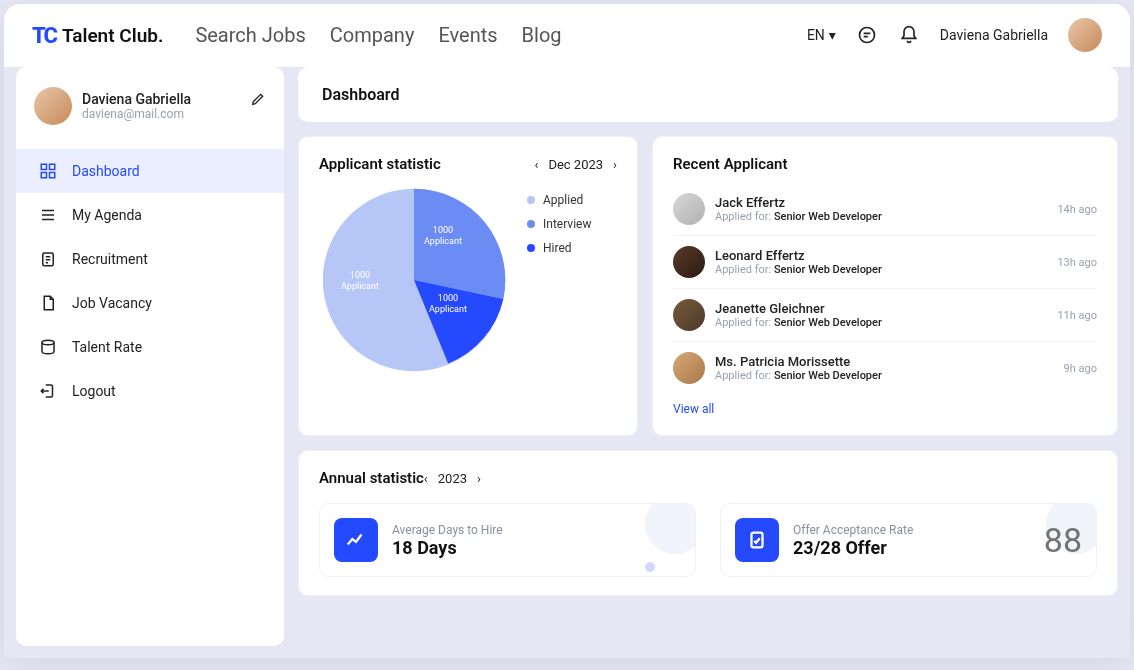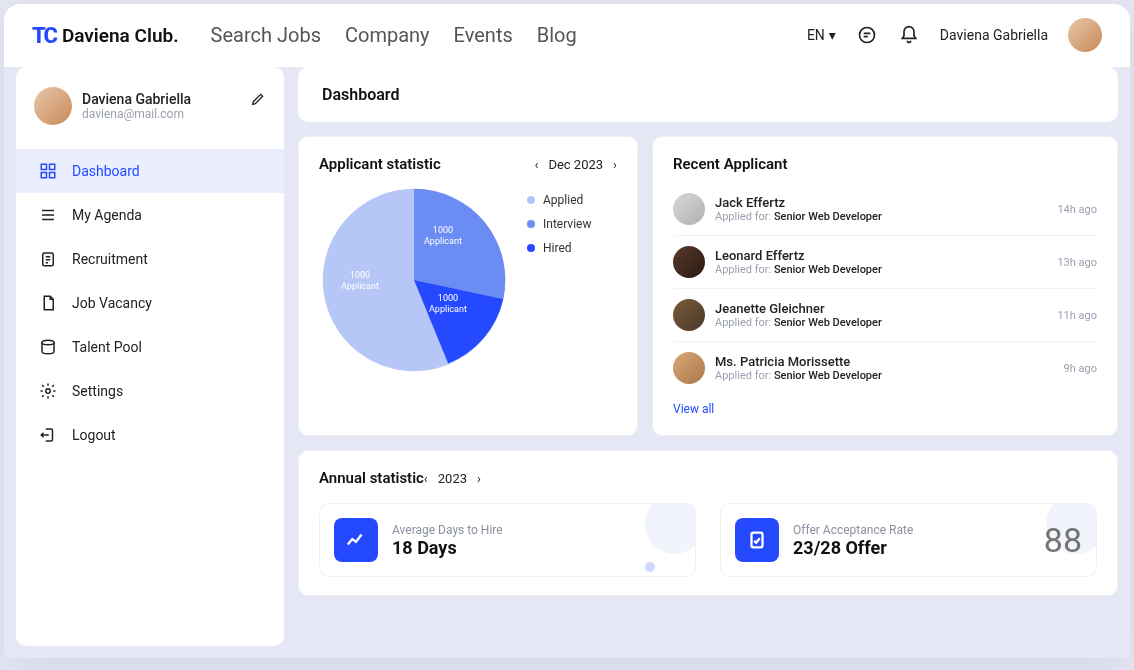--- a/index.html
+++ b/index.html
@@ -63,21 +63,21 @@
 .metric-big { margin-left: auto; font-size: 34px; font-weight: 400; color: #737373; z-index: 1; }
 svg { display: block; }
 </style>
 </head>
 <body>
 
 <div class="app">
   <div class="topbar">
     <div class="logo">
       <span class="logo-mark">TC</span>
-      <span>Daviena Club.</span>
+      <span>Talent Club.</span>
     </div>
     <nav class="topnav">
       <a>Search Jobs</a>
       <a>Company</a>
       <a>Events</a>
       <a>Blog</a>
     </nav>
     <div class="top-right">
       <div class="lang">
         <span>EN</span>
@@ -152,30 +152,21 @@
             </span>
           <span>Job Vacancy</span>
         </div>
         <div class="nav-item">
           <span class="nav-icon">
               <svg width="18" height="18" viewBox="0 0 24 24" fill="none" stroke="currentColor" stroke-width="2">
                 <ellipse cx="12" cy="6" rx="8" ry="3"></ellipse>
                 <path d="M4 6v12c0 1.7 3.6 3 8 3s8-1.3 8-3V6"></path>
               </svg>
             </span>
-          <span>Talent Pool</span>
-        </div>
-        <div class="nav-item">
-          <span class="nav-icon">
-              <svg width="18" height="18" viewBox="0 0 24 24" fill="none" stroke="currentColor" stroke-width="2">
-                <circle cx="12" cy="12" r="3"></circle>
-                <path d="M12 2v3M12 19v3M4.2 4.2l2.1 2.1M17.7 17.7l2.1 2.1M2 12h3M19 12h3M4.2 19.8l2.1-2.1M17.7 6.3l2.1-2.1"></path>
-              </svg>
-            </span>
-          <span>Settings</span>
+          <span>Talent Rate</span>
         </div>
         <div class="nav-item">
           <span class="nav-icon">
               <svg width="18" height="18" viewBox="0 0 24 24" fill="none" stroke="currentColor" stroke-width="2">
                 <path d="M9 4h7a2 2 0 012 2v12a2 2 0 01-2 2H9"></path>
                 <path d="M13 12H3M6 9l-3 3 3 3"></path>
               </svg>
             </span>
           <span>Logout</span>
         </div>

